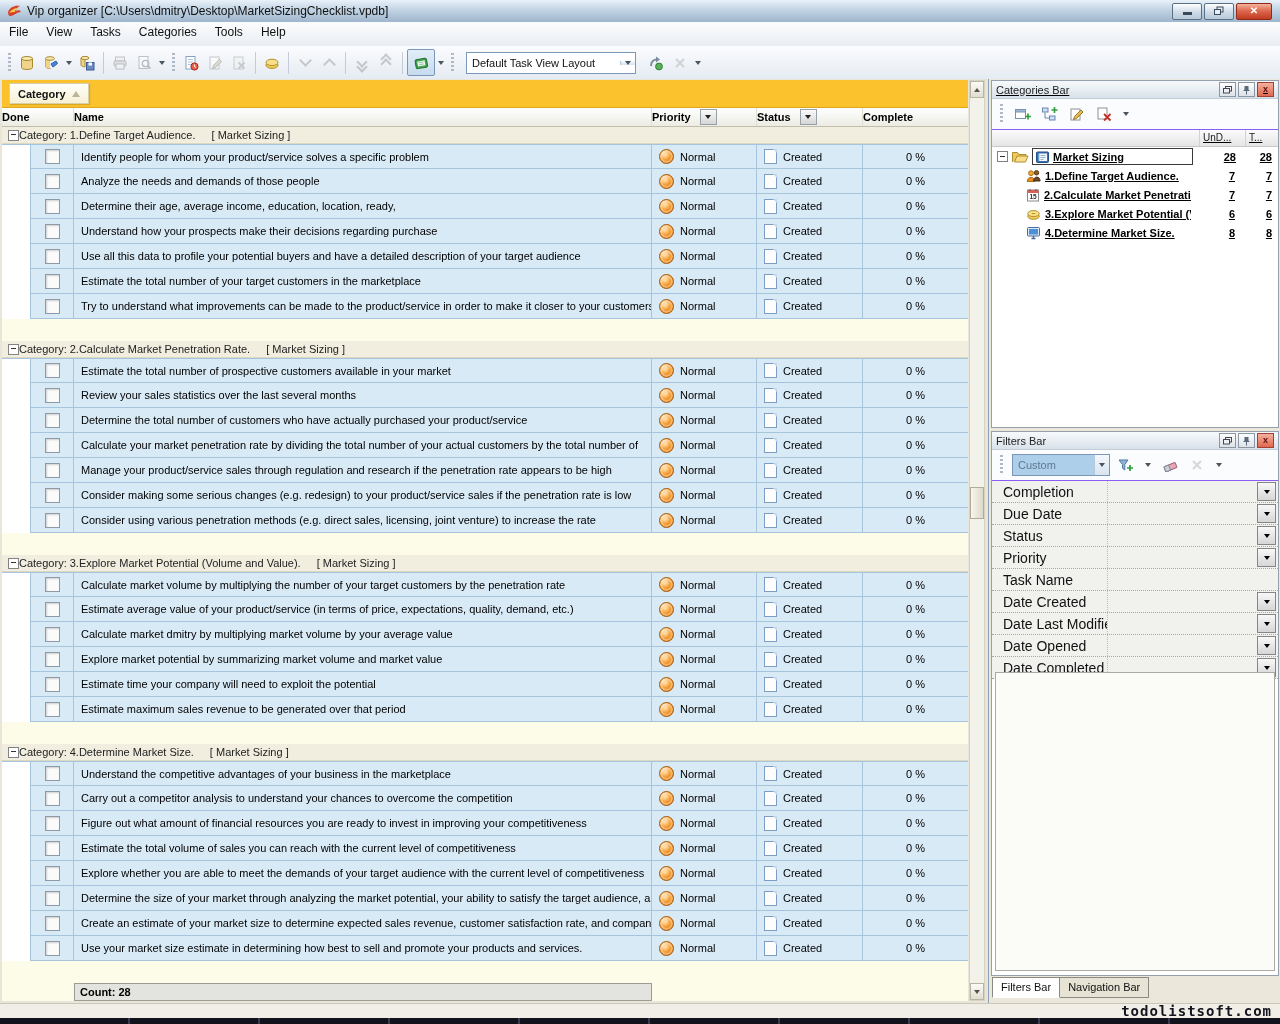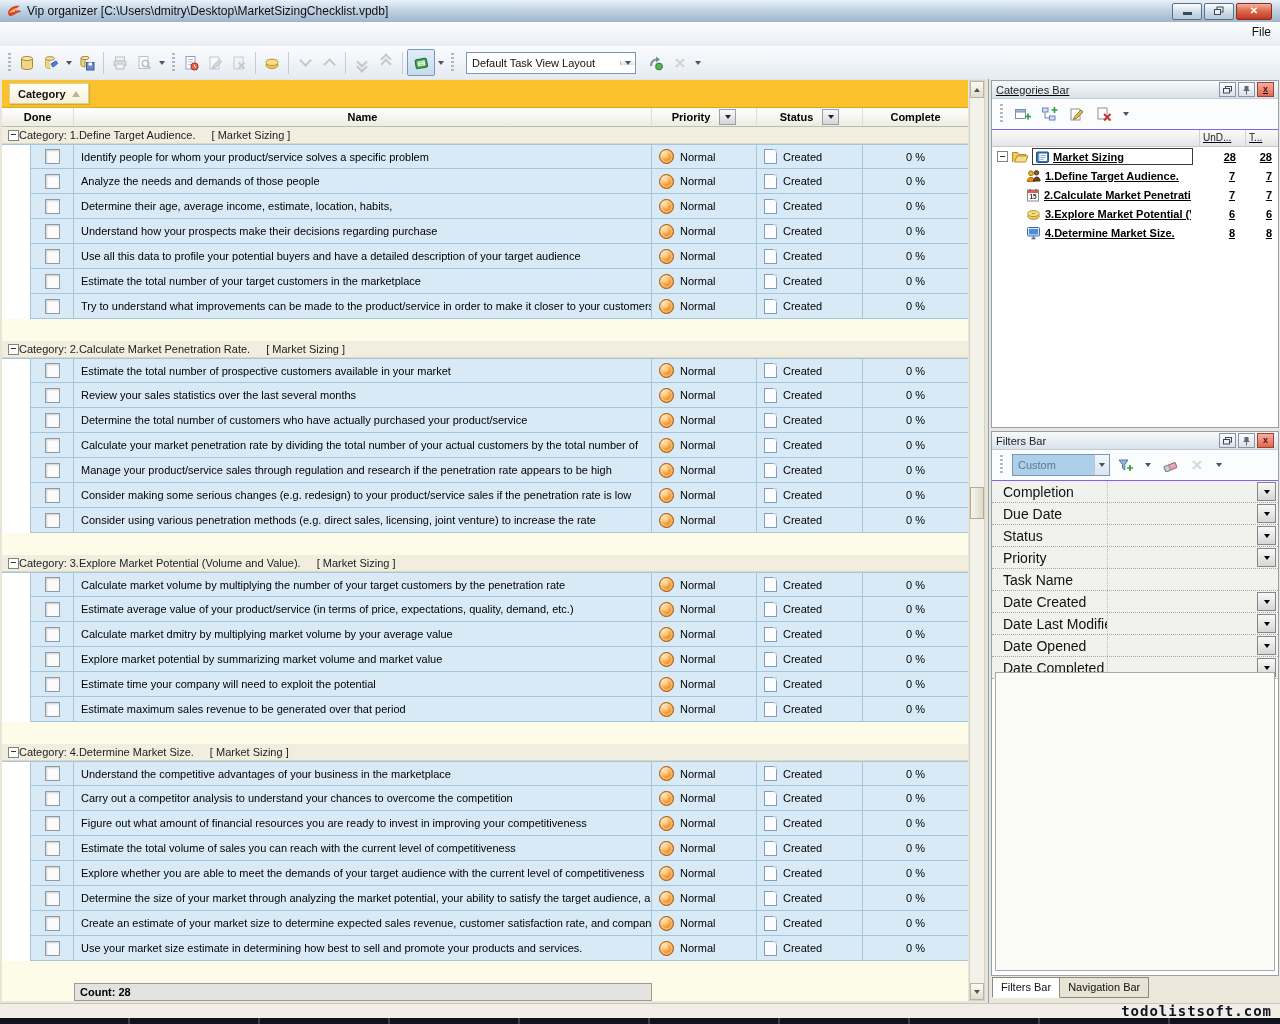--- a/index.html
+++ b/index.html
@@ -14,21 +14,21 @@
   .winbtn{width:28px;height:15px;border:1px solid #5A7185;border-radius:2px;
     background:linear-gradient(#FDFEFF,#D3DEE9 50%,#B6C8D8);
     display:flex;align-items:center;justify-content:center;color:#333;}
   .winbtn.closeb{width:34px;background:linear-gradient(#F4B39E,#DD6A4F 45%,#C13A22);border-color:#8F2A16;color:#fff;}
   .glyph-min{width:9px;height:3px;background:#3A4A58;margin-top:5px;}
   .glyph-restore svg{display:block}
   .glyph-close{font-size:10px;font-weight:bold;line-height:1;}
   
   .menubar{position:absolute;top:22px;left:0;right:0;height:24px;
     background:linear-gradient(#FBFCFD,#E9EEF4);border-bottom:1px solid #D2DAE2;
-    display:flex;align-items:flex-end;flex-direction:column;}
+    display:flex;align-items:flex-start;}
   .menu-item{font-size:12px;color:#111;padding:3px 9px;cursor:default;}
   
   .toolbar{position:absolute;top:46px;left:0;right:0;height:33px;
     background:linear-gradient(#FBFCFE,#E5EBF2);border-bottom:1px solid #C9D2DD;
     display:flex;align-items:center;padding:0 4px;}
   .grip{width:3px;height:20px;margin:0 4px;
     background:repeating-linear-gradient(#AEB8C6 0 2px,transparent 2px 4px);}
   .tsep{width:1px;height:22px;background:#C3CCD8;margin:0 4px;}
   .tbtn{width:24px;height:24px;display:flex;align-items:center;justify-content:center;border-radius:2px;}
   .tbtn.pressed{border:1px solid #7A96B8;background:linear-gradient(#E2EEF8,#C6DBEE);width:26px;height:25px;}
@@ -51,21 +51,21 @@
     display:flex;flex-direction:column;}
   .group-band{height:27px;background:#FBC22D;border-bottom:1px solid #DEA81C;
     display:flex;align-items:center;padding-left:7px;flex:none;}
   .cat-btn{height:19px;background:linear-gradient(#FFFFF9,#F6F0D6);border:1px solid #D9CFA6;
     display:flex;align-items:center;gap:6px;padding:0 8px;font-size:11px;font-weight:bold;color:#111;
     box-shadow:1px 1px 1px rgba(120,90,0,.25);}
   .sort-tri{width:0;height:0;border-left:4px solid transparent;border-right:4px solid transparent;
     border-bottom:6px solid #B9B49A;}
   .thead{height:18px;display:flex;background:linear-gradient(#FFFFFF,#ECECE4);
     border-bottom:1px solid #C2BEAE;font-size:11px;font-weight:bold;color:#000;flex:none;}
-  .th{display:flex;align-items:center;justify-content:center;box-sizing:border-box;border-right:1px solid #E2DFD2;}
+  .th{display:flex;align-items:center;justify-content:flex-start;box-sizing:border-box;border-right:1px solid #E2DFD2;}
   .th-done{width:72px;} .th-name{width:578px;} .th-prio{width:105px;} .th-status{width:106px;} .th-comp{width:105px;border-right:none;}
   .fbtn{width:15px;height:14px;border:1px solid #98A0A8;background:linear-gradient(#FAFAFA,#D6D6D6);
     display:flex;align-items:center;justify-content:center;margin-left:9px;}
   .fbtn .caret{margin:0;border-top-color:#222;}
   .groups{flex:none;}
   .group-header{height:16px;background:#F1EEE0;border-bottom:1px solid #DCD8C2;
     display:flex;align-items:center;padding-left:6px;font-size:11px;color:#222;}
   .gh-label{margin-left:0;} .gh-tag{margin-left:16px;}
   .expander{width:9px;height:9px;border:1px solid #828282;background:#fff;position:relative;flex:none;}
   .expander::before{content:"";position:absolute;left:2px;right:2px;top:3.5px;height:1px;background:#333;}
@@ -408,21 +408,21 @@
                   <span>0 %</span>
                 </div>
           </div>
 
           <div class="trow">
             <div class="cell c-gutter"></div>
             <div class="cell c-done">
                   <span class="checkbox"></span>
                 </div>
             <div class="cell c-name">
-                  <span>Determine their age, average income, estimate, location, habits,</span>
+                  <span>Determine their age, average income, education, location, ready,</span>
                 </div>
             <div class="cell c-prio">
                   <span class="prio-dot"></span>
                   <span>Normal</span>
                 </div>
             <div class="cell c-status">
                   <span class="doc-icon"></span>
                   <span>Created</span>
                 </div>
             <div class="cell c-comp">

